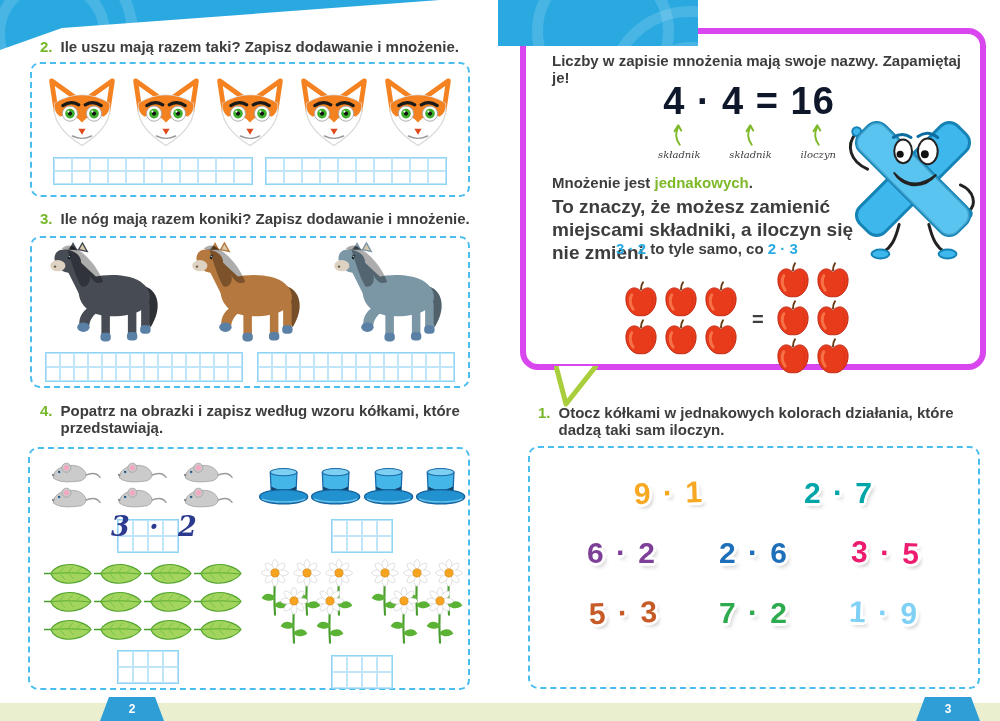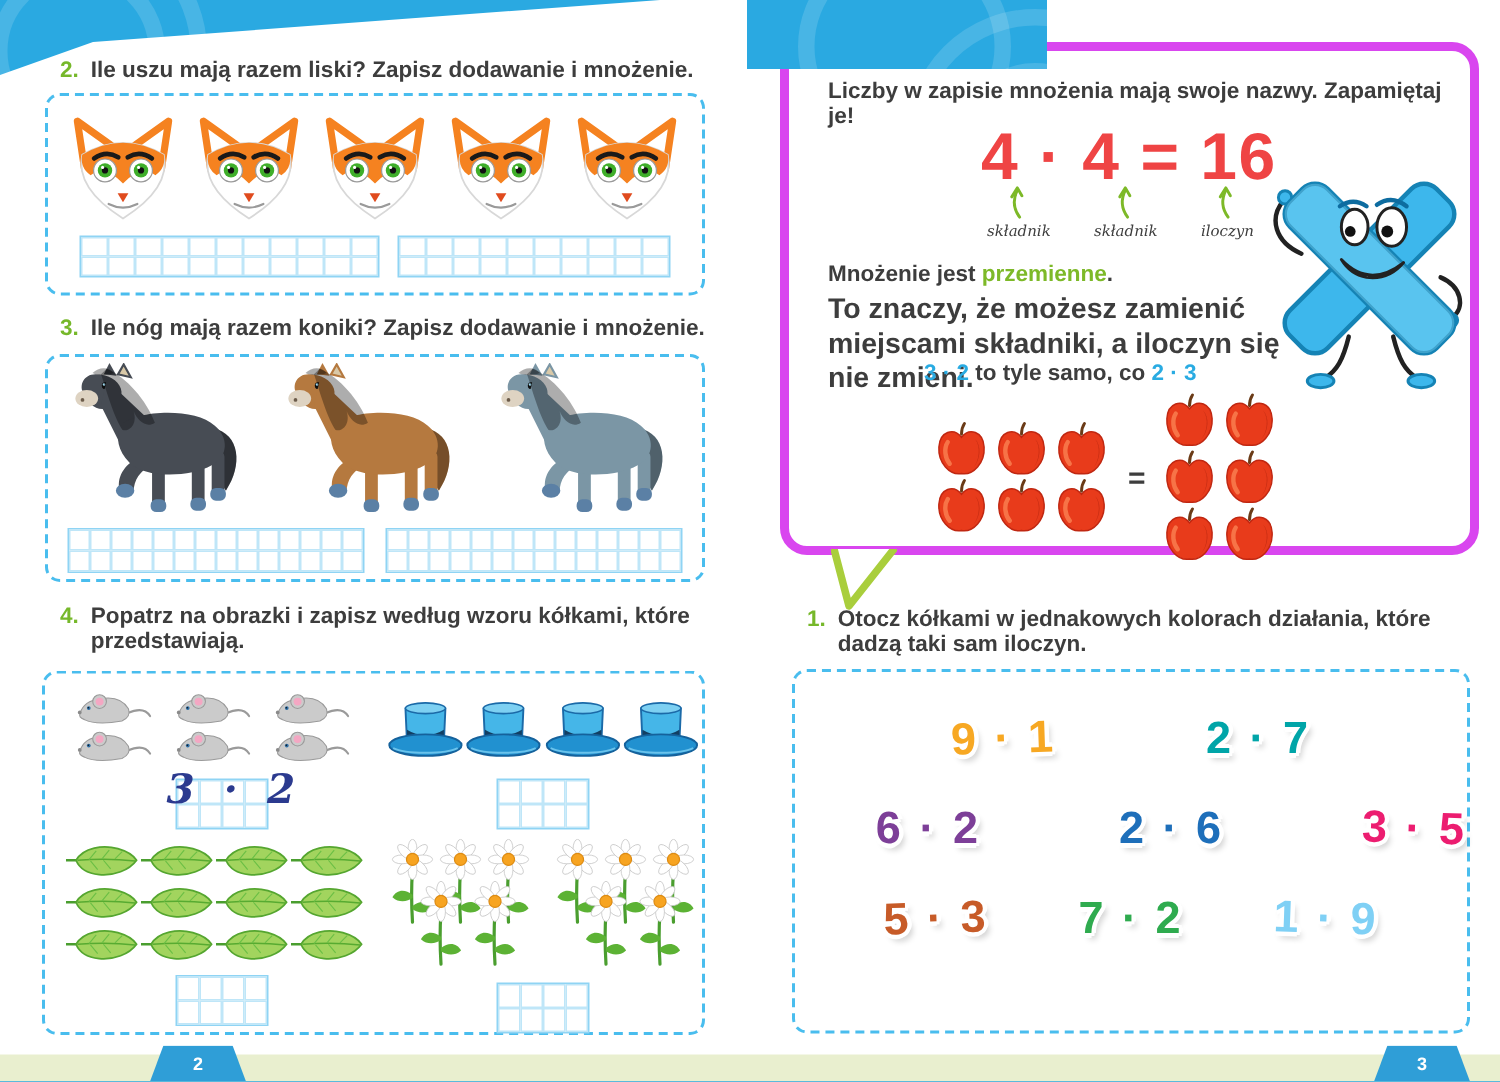--- a/index.html
+++ b/index.html
@@ -76,42 +76,42 @@
   .fr1{display:flex;gap:2px;justify-content:center;}
   .fr2{display:flex;gap:6px;justify-content:center;margin-top:-32px;padding-left:10px;}
   .ic-flower{width:30px;height:60px;}
 
   
   .bubble{position:absolute;left:22px;top:28px;width:466px;height:342px;background:#fff;
     border:6px solid #d946ef;border-radius:18px;box-sizing:border-box;z-index:2;}
   .bubble-tail{position:absolute;left:36px;bottom:-36px;z-index:3;}
   .intro{position:absolute;left:26px;top:18px;width:410px;font-weight:700;font-size:15px;color:#3d3d3d;}
   .equation{position:absolute;left:128px;top:46px;width:190px;text-align:center;
-    font-size:44px;font-weight:800;color:#ef4444;letter-spacing:1px;white-space:nowrap;}
+    font-size:38px;font-weight:800;color:#0f172a;letter-spacing:1px;white-space:nowrap;}
   .labels-row{position:absolute;left:132px;top:88px;width:178px;display:flex;justify-content:space-between;}
   .label-item{display:flex;flex-direction:column;align-items:center;gap:1px;}
   .label-item svg{width:18px;height:26px;}
   .hand-label{font-family:"DejaVu Serif",serif;font-style:italic;font-size:10px;color:#3d3d3d;white-space:nowrap;}
   .line1{position:absolute;left:26px;top:140px;font-weight:700;font-size:15px;color:#3d3d3d;}
   .hl-green{color:#7db928;}
   .line2{position:absolute;left:26px;top:162px;width:330px;font-weight:700;font-size:19px;line-height:1.2;color:#3d3d3d;}
   .line3{position:absolute;left:90px;top:206px;width:340px;font-weight:700;font-size:15px;color:#3d3d3d;}
   .hl-blue{color:#29abe2;}
   .apples-row{position:absolute;left:96px;top:228px;display:flex;align-items:center;gap:10px;}
   .apples-a{display:grid;grid-template-columns:repeat(3,40px);}
   .apples-b{display:grid;grid-template-columns:repeat(2,40px);}
   .ic-apple{width:38px;height:38px;}
   .apple-eq{font-weight:800;font-size:20px;color:#3d3d3d;}
   .mascot{position:absolute;right:-12px;top:58px;width:158px;height:172px;z-index:4;}
 
   .ex1-head{position:absolute;left:40px;top:404px;width:436px;}
   .box-problems{position:absolute;left:30px;top:446px;width:452px;height:243px;padding-top:16px;box-sizing:border-box;}
   .prob-row{display:flex;justify-content:center;align-items:center;}
   .prob-row.r1{gap:100px;margin-top:12px;}
-  .prob-row.r2{gap:92px;margin-top:26px;justify-content:flex-end;}
+  .prob-row.r2{gap:62px;margin-top:26px;}
   .prob-row.r3{gap:60px;margin-top:26px;}
   .prob{font-weight:800;font-size:30px;letter-spacing:2px;white-space:nowrap;
     text-shadow:-2px -2px 0 #fff,2px -2px 0 #fff,-2px 2px 0 #fff,2px 2px 0 #fff,
       -3px 0 0 #fff,3px 0 0 #fff,0 -3px 0 #fff,0 3px 0 #fff,3px 4px 4px rgba(0,0,0,.22);}
   .prob-row.r1 .prob:nth-child(1){transform:rotate(-2deg)}
   .prob-row.r2 .prob:nth-child(3){transform:rotate(2deg)}
   .prob-row.r3 .prob:nth-child(1){transform:rotate(-2deg)}
   .prob-row.r3 .prob:nth-child(3){transform:rotate(2deg)}
 
   .sprite{position:absolute;width:0;height:0;overflow:hidden;}
@@ -245,21 +245,21 @@
 <div class="bgc c1"></div>
 <div class="bgc c2"></div>
 <div class="bgc c3"></div>
 <div class="bgc c4"></div>
 <div class="bgc c5"></div>
 
 <div class="page-left">
 
   <div class="ex-head ex2-head">
     <span class="ex-num">2.</span>
-    <span>Ile uszu mają razem liski? Zapisz dodawanie i mnożenie.</span>
+    <span>Ile uszu mają razem taki? Zapisz dodawanie i mnożenie.</span>
   </div>
 
   <div class="dash-box box-fox">
     <div class="fox-row">
         <svg class="ic ic-fox">
           <use href="#sym-fox"></use>
         </svg>
         <svg class="ic ic-fox">
           <use href="#sym-fox"></use>
         </svg>
@@ -602,21 +602,21 @@
       </div>
       <div class="label-item">
         <svg>
             <use href="#sym-arrow"></use>
           </svg>
         <span class="hand-label">iloczyn</span>
       </div>
     </div>
     <div class="line1">
       <span>Mnożenie jest</span>
-      <span class="hl-green">przemienne</span><span>.</span>
+      <span class="hl-green">jednakowych</span><span>.</span>
     </div>
     <div class="line2">To znaczy, że możesz zamienić miejscami składniki, a iloczyn się nie zmieni.</div>
     <div class="line3">
       <span class="hl-blue">3 · 2</span>
       <span>to tyle samo, co</span>
       <span class="hl-blue">2 · 3</span>
     </div>
     <div class="apples-row">
       <div class="apples-a">
           <svg class="ic ic-apple">

